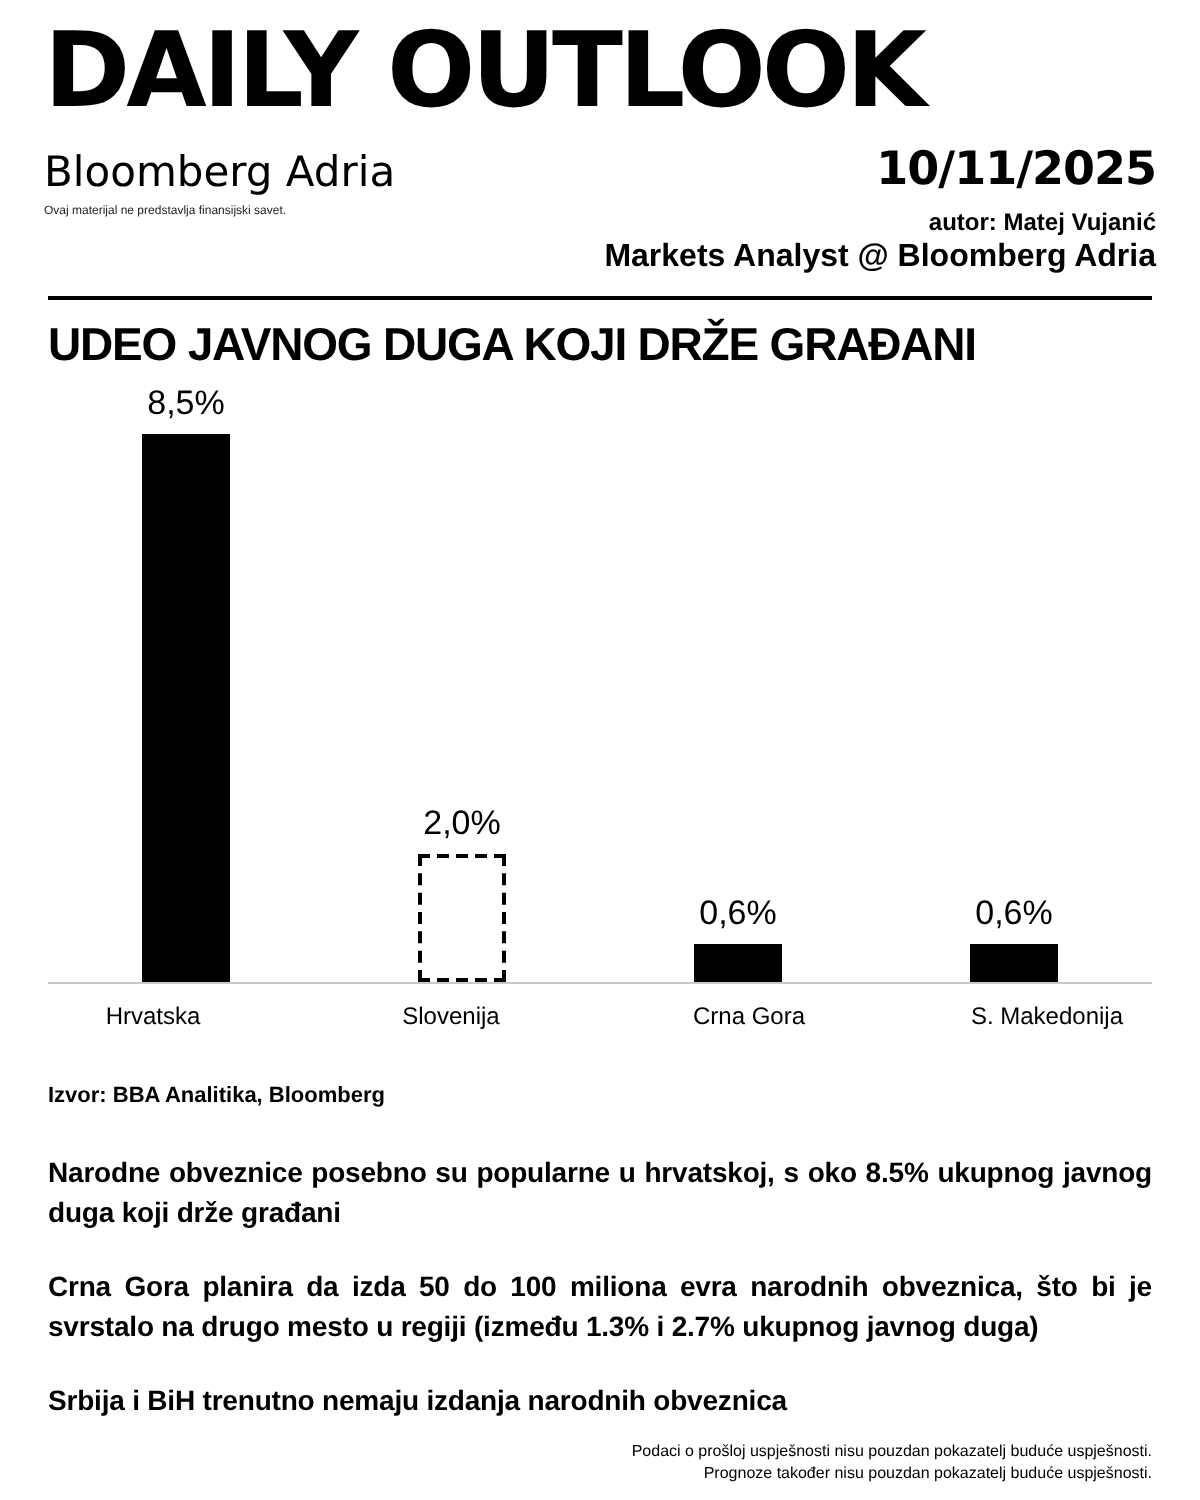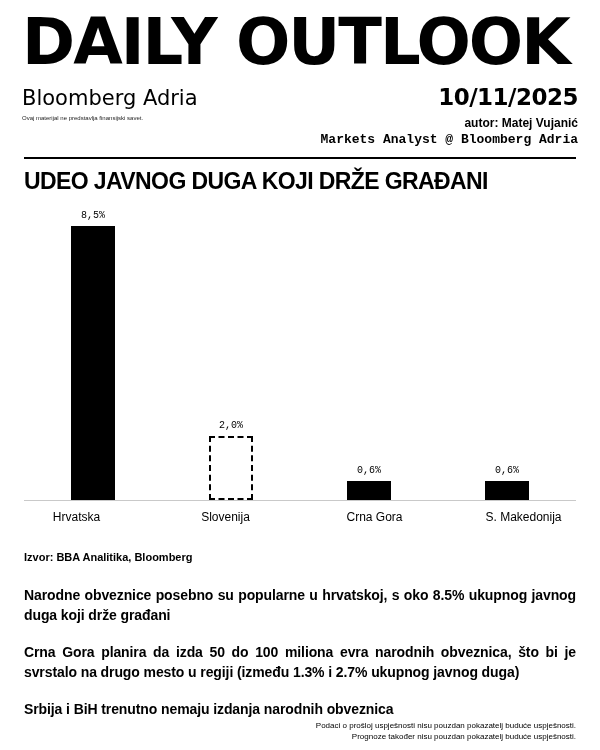--- a/index.html
+++ b/index.html
@@ -7,41 +7,41 @@
   body {
     width: 600px; height: 750px;
     position: relative; overflow: hidden;
     color: var(--text, #000);
     font-family: "Liberation Sans", sans-serif;
     background: var(--bg, #fff);
   }
   .header { padding: 10px 22px 0 22px; }
   .masthead {
     font-family: "DejaVu Sans", sans-serif;
-    font-weight: bold; font-size: 64px; line-height: 1.0;
+    font-weight: bold; font-size: 52px; line-height: 1.0;
     letter-spacing: -2px; white-space: nowrap;
   }
   .header-row { display: flex; justify-content: space-between; align-items: flex-start; margin-top: 10px; }
   .subtitle { font-family: "DejaVu Sans", sans-serif; font-weight: bold; font-size: 16px; letter-spacing: -0.3px; }
   .brand { font-family: "DejaVu Sans", sans-serif; font-size: 21px; margin-top: 2px; }
   .tiny { font-size: 6px; margin-top: 5px; color: #222; }
   .header-right { text-align: right; }
   .date { font-family: "DejaVu Sans", sans-serif; font-weight: bold; font-size: 23px; letter-spacing: -0.5px; }
   .author { font-size: 12px; font-weight: bold; margin-top: 6px; }
-  .role { font-size: 13px; font-weight: bold; margin-top: 2px; font-family: Liberation Mono, monospace; }
+  .role { font-size: 16px; font-weight: bold; margin-top: 2px; }
   .rule { height: 2px; background: var(--text, #000); margin: 10px 24px 0 24px; }
   .chart { margin: 0 24px; }
   .chart-title { font-size: 23px; font-weight: 800; letter-spacing: -0.6px; margin-top: 9px; white-space: nowrap; }
   .plot {
     display: flex; align-items: flex-end;
     height: 302px; margin-top: 4px;
     border-bottom: 1px solid var(--axis, #c9c9c9);
   }
   .col { flex: 1; display: flex; flex-direction: column; align-items: center; justify-content: flex-end; }
-  .vlabel { font-size: 10px; margin-bottom: 5px; font-family: Liberation Mono, monospace; }
+  .vlabel { font-size: 17px; margin-bottom: 5px; }
   .bar { width: 44px; background: var(--bar, #000); }
   .bar.dashed { background: #fff; border: 2px dashed var(--bar, #000); }
   .cats { display: flex; gap: 44px; }
   .cat { flex: 1; text-align: center; font-size: 12px; padding-top: 9px; }
   .source { font-size: 11px; margin-top: 27px; font-weight: bold; }
   .notes { margin: 22px 24px 0 24px; }
   .notes p { margin: 0 0 17px 0; font-size: 14px; font-weight: bold; line-height: 20px; letter-spacing: -0.1px; }
   .pline { display: block; }
   .jl { text-align: justify; text-align-last: justify; }
   .footer {

